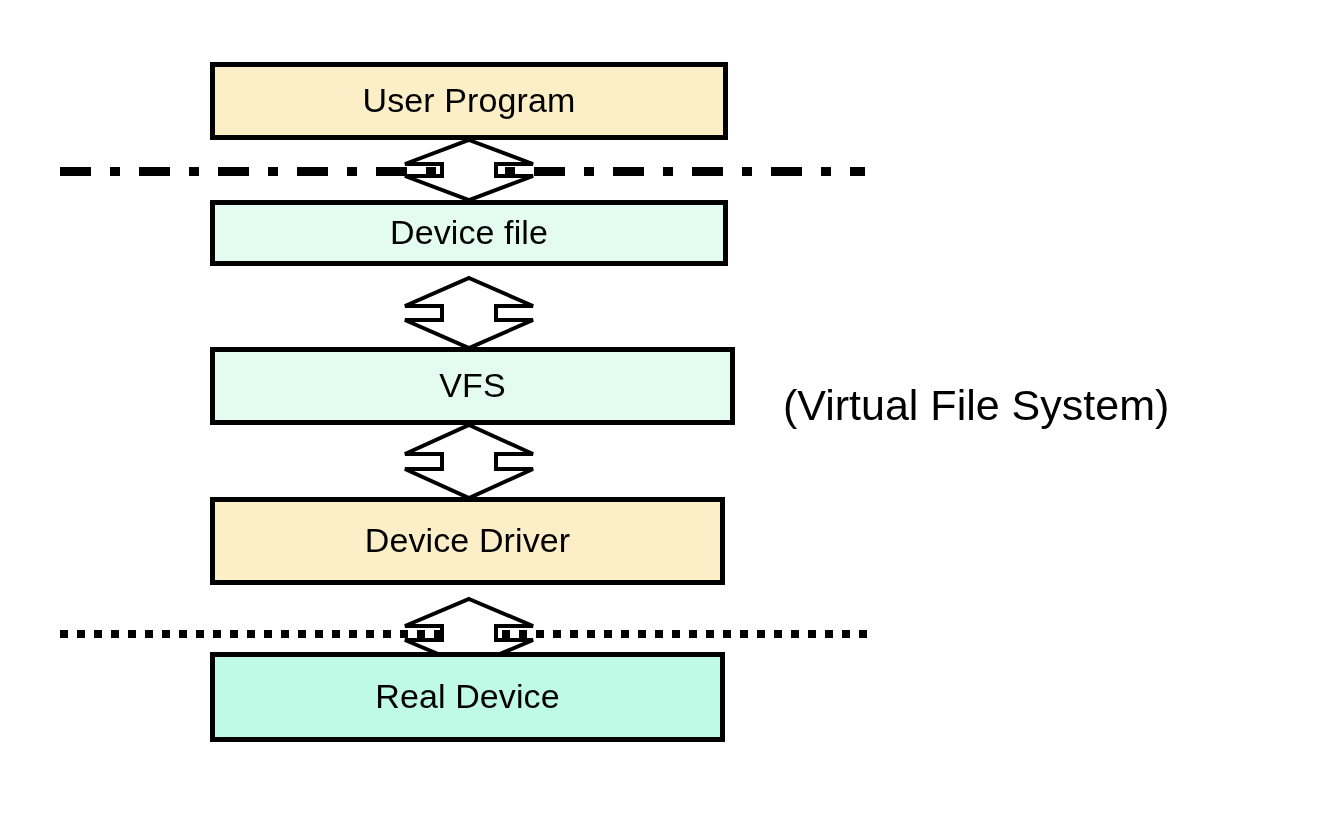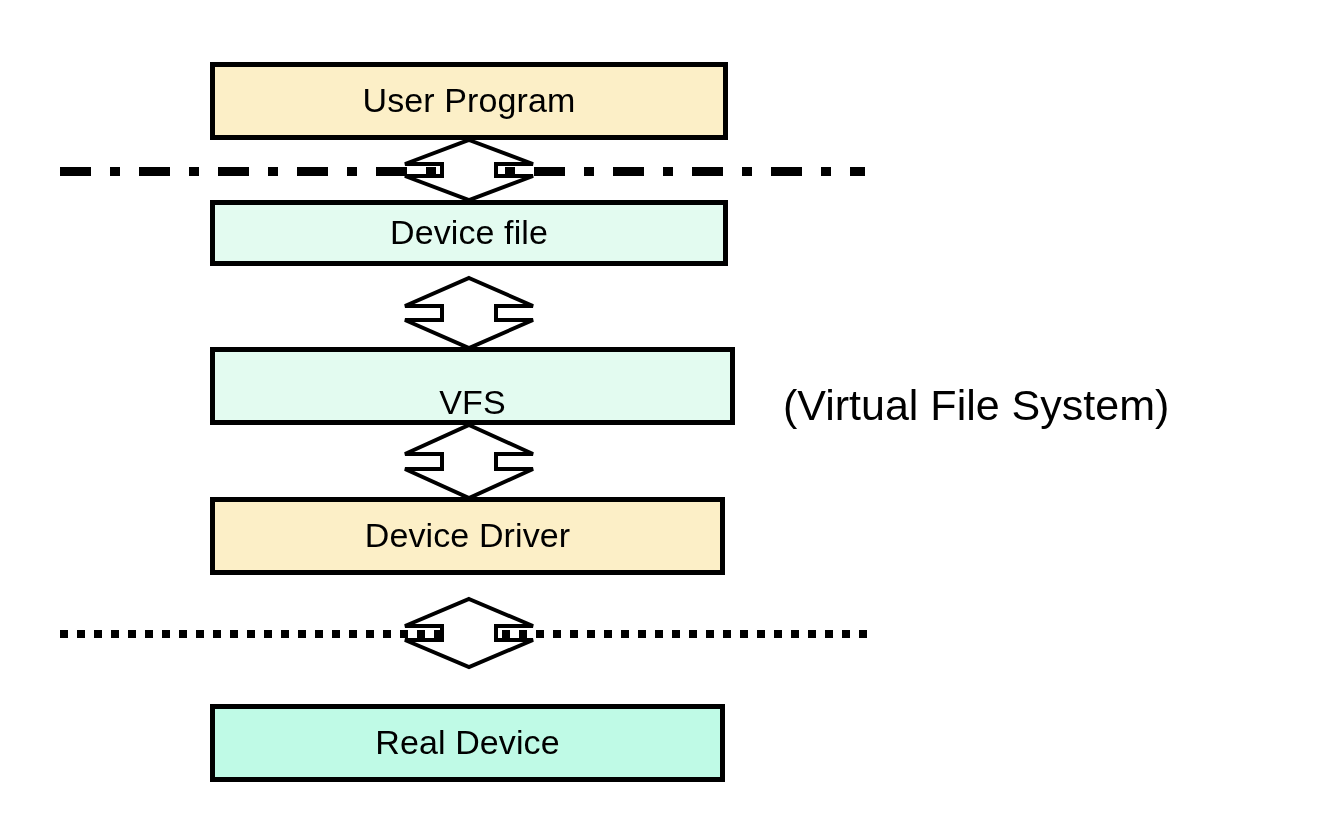--- a/index.html
+++ b/index.html
@@ -107,41 +107,41 @@
   <div class="layer-box" style="left:210px; top:200px; width:518px; height:66px; background:#E3FBF0;">
     <span class="layer-label">Device file</span>
   </div>
 
   <div class="connector" style="left:404px; top:277px; width:130px; height:72px;">
     <svg width="130" height="72" viewBox="0 0 130 72" xmlns="http://www.w3.org/2000/svg">
       <polygon points="65,1 129,29 92,29 92,43 129,43 65,71 1,43 38,43 38,29 1,29" fill="#FFFFFF" stroke="#000000" stroke-width="4" stroke-linejoin="miter"></polygon>
     </svg>
   </div>
 
-  <div class="layer-box" style="left:210px; top:347px; width:525px; height:78px; background:#E3FBF0;align-items:flex-end;">
+  <div class="layer-box" style="left:210px; top:347px; width:525px; height:78px; background:#E3FBF0;">
     <span class="layer-label">VFS</span>
   </div>
 
   <div class="caption" style="left:783px; top:364px;">(Virtual File System)</div>
 
   <div class="connector" style="left:404px; top:424px; width:130px; height:75px;">
     <svg width="130" height="75" viewBox="0 0 130 75" xmlns="http://www.w3.org/2000/svg">
       <polygon points="65,1 129,30 92,30 92,45 129,45 65,74 1,45 38,45 38,30 1,30" fill="#FFFFFF" stroke="#000000" stroke-width="4" stroke-linejoin="miter"></polygon>
     </svg>
   </div>
 
-  <div class="layer-box" style="left:210px; top:497px; width:515px; height:78px; background:#FCEFC7;">
+  <div class="layer-box" style="left:210px; top:497px; width:515px; height:88px; background:#FCEFC7;">
     <span class="layer-label">Device Driver</span>
   </div>
 
   <div class="connector" style="left:404px; top:598px; width:130px; height:70px;">
     <svg width="130" height="70" viewBox="0 0 130 70" xmlns="http://www.w3.org/2000/svg">
       <polygon points="65,1 129,28 92,28 92,42 129,42 65,69 1,42 38,42 38,28 1,28" fill="#FFFFFF" stroke="#000000" stroke-width="4" stroke-linejoin="miter"></polygon>
     </svg>
   </div>
 
   <div class="dot-line" style="left:60px; top:630px; width:812px;"></div>
 
-  <div class="layer-box" style="left:210px; top:704px; width:515px; height:78px; background:#BFFAE6;">
+  <div class="layer-box" style="left:210px; top:652px; width:515px; height:90px; background:#BFFAE6;">
     <span class="layer-label">Real Device</span>
   </div>
 
 </div>
 
 </body></html>

